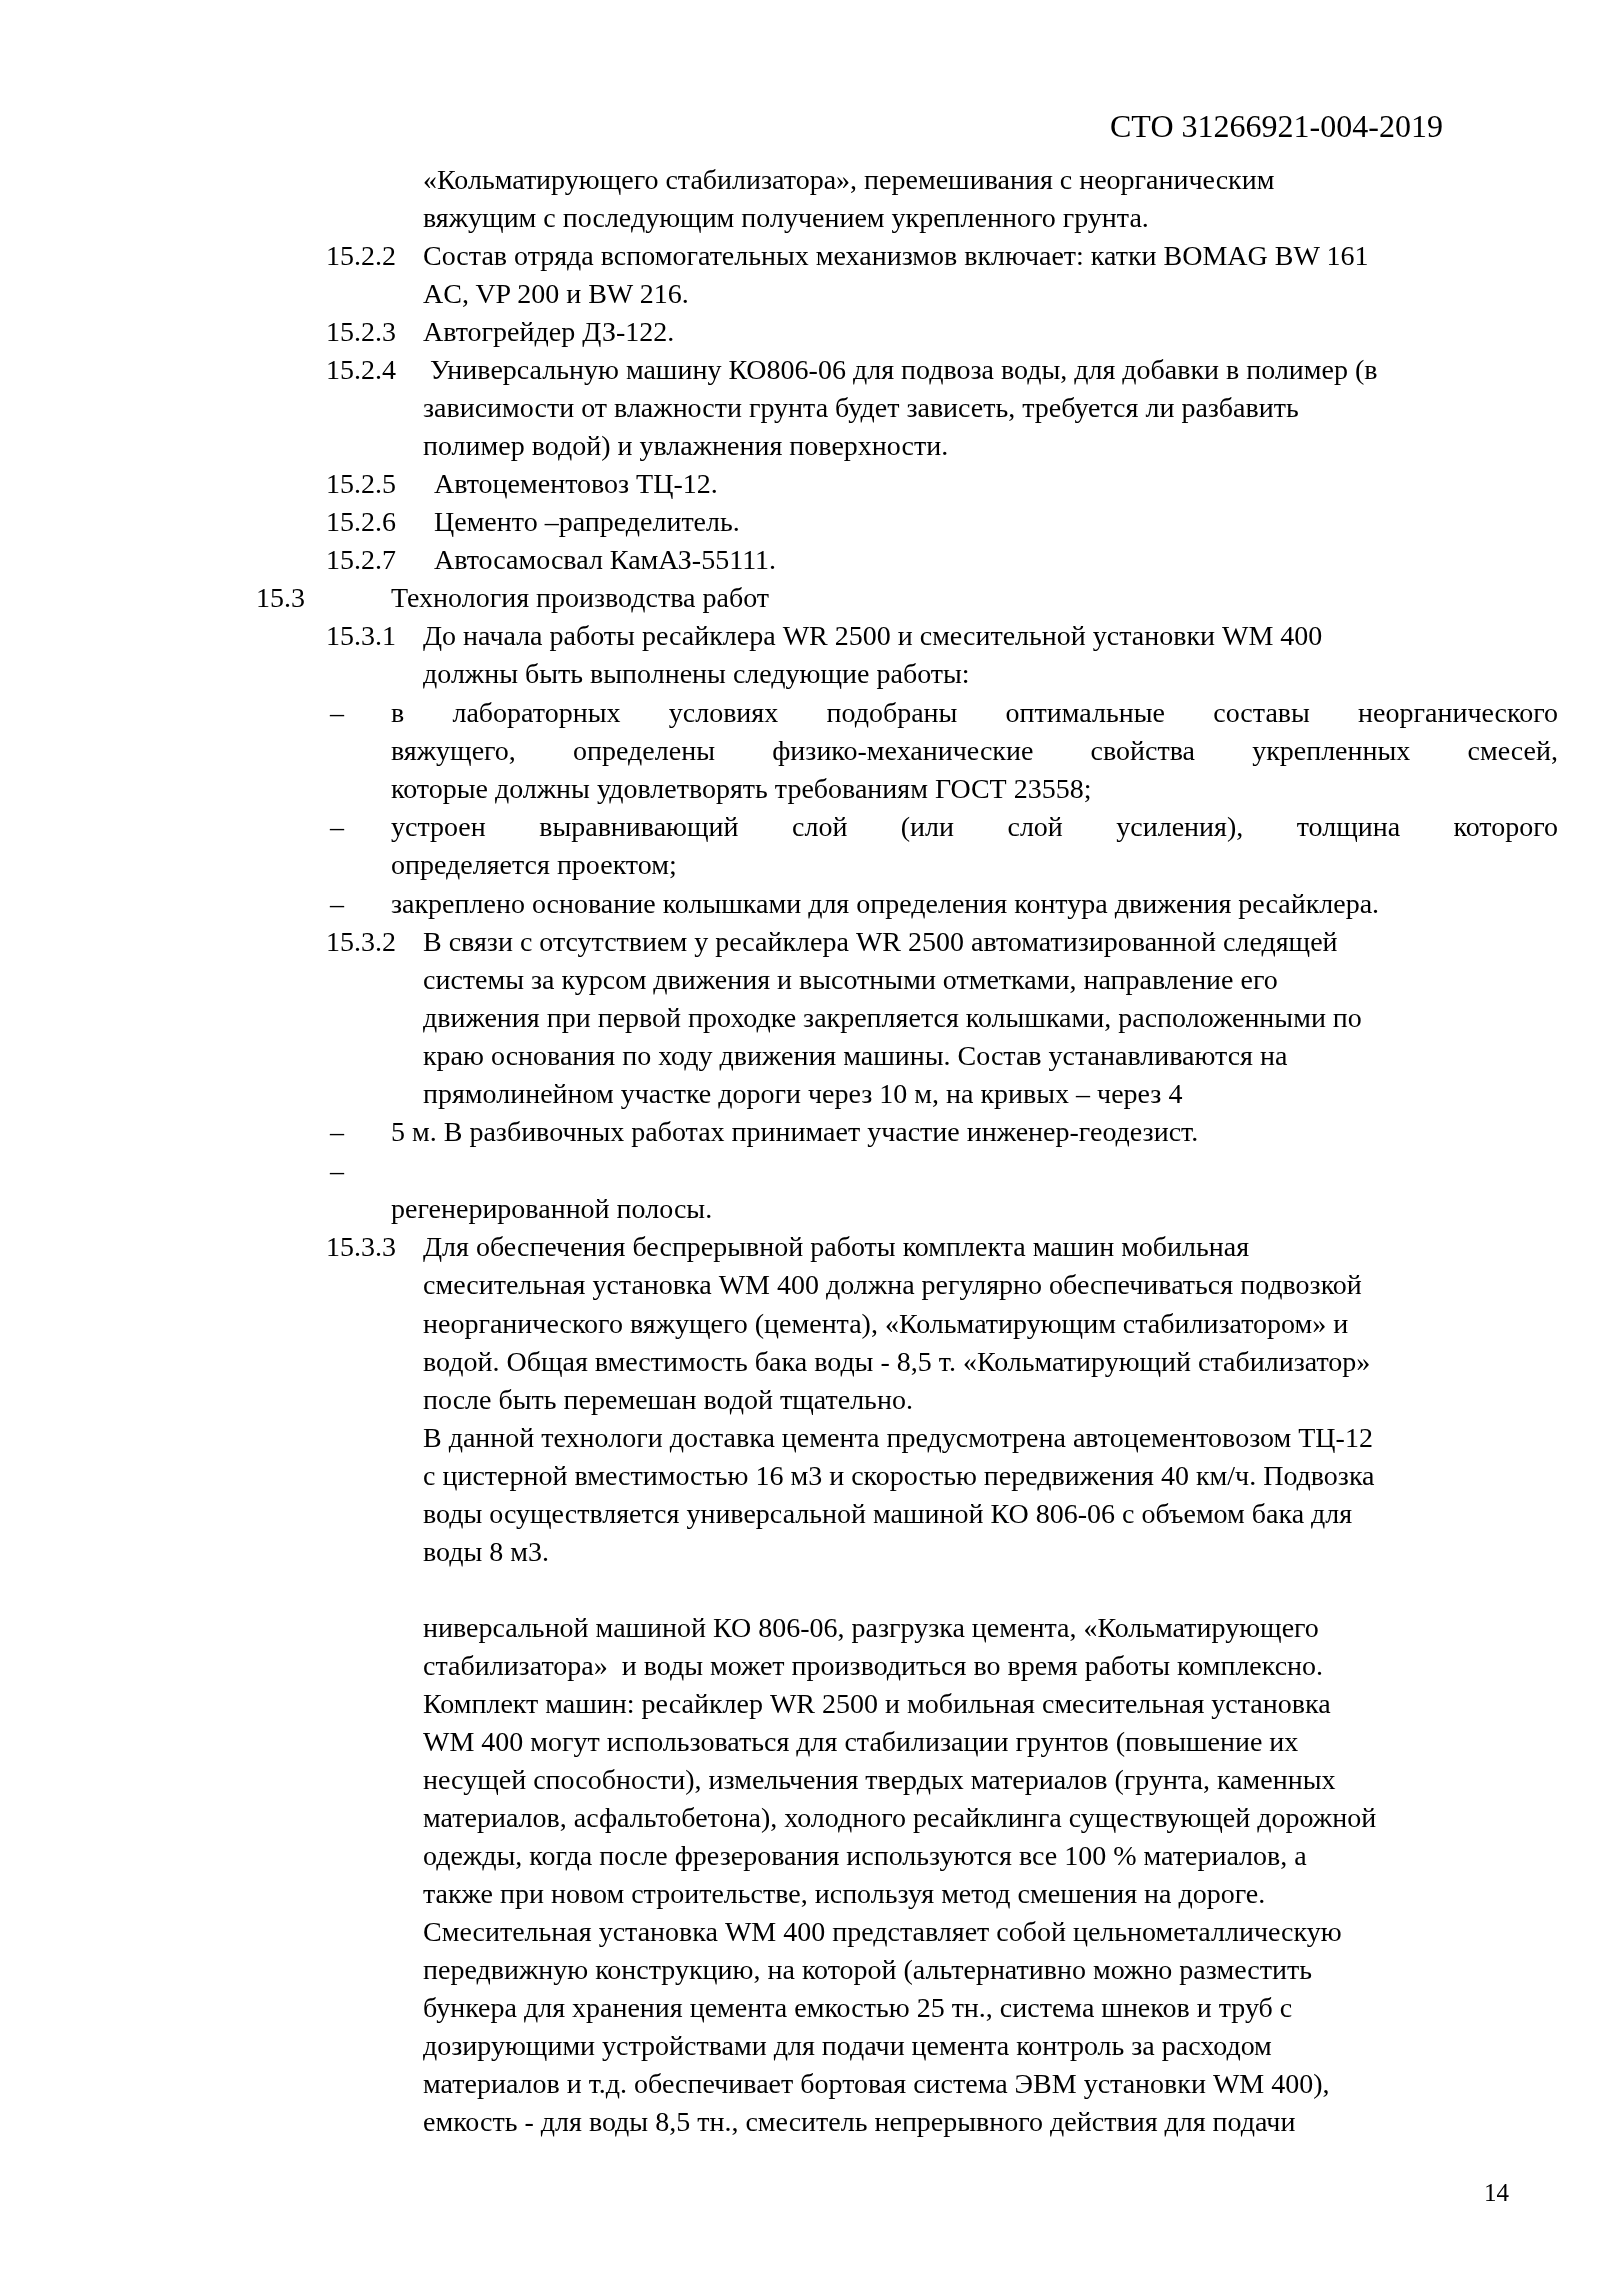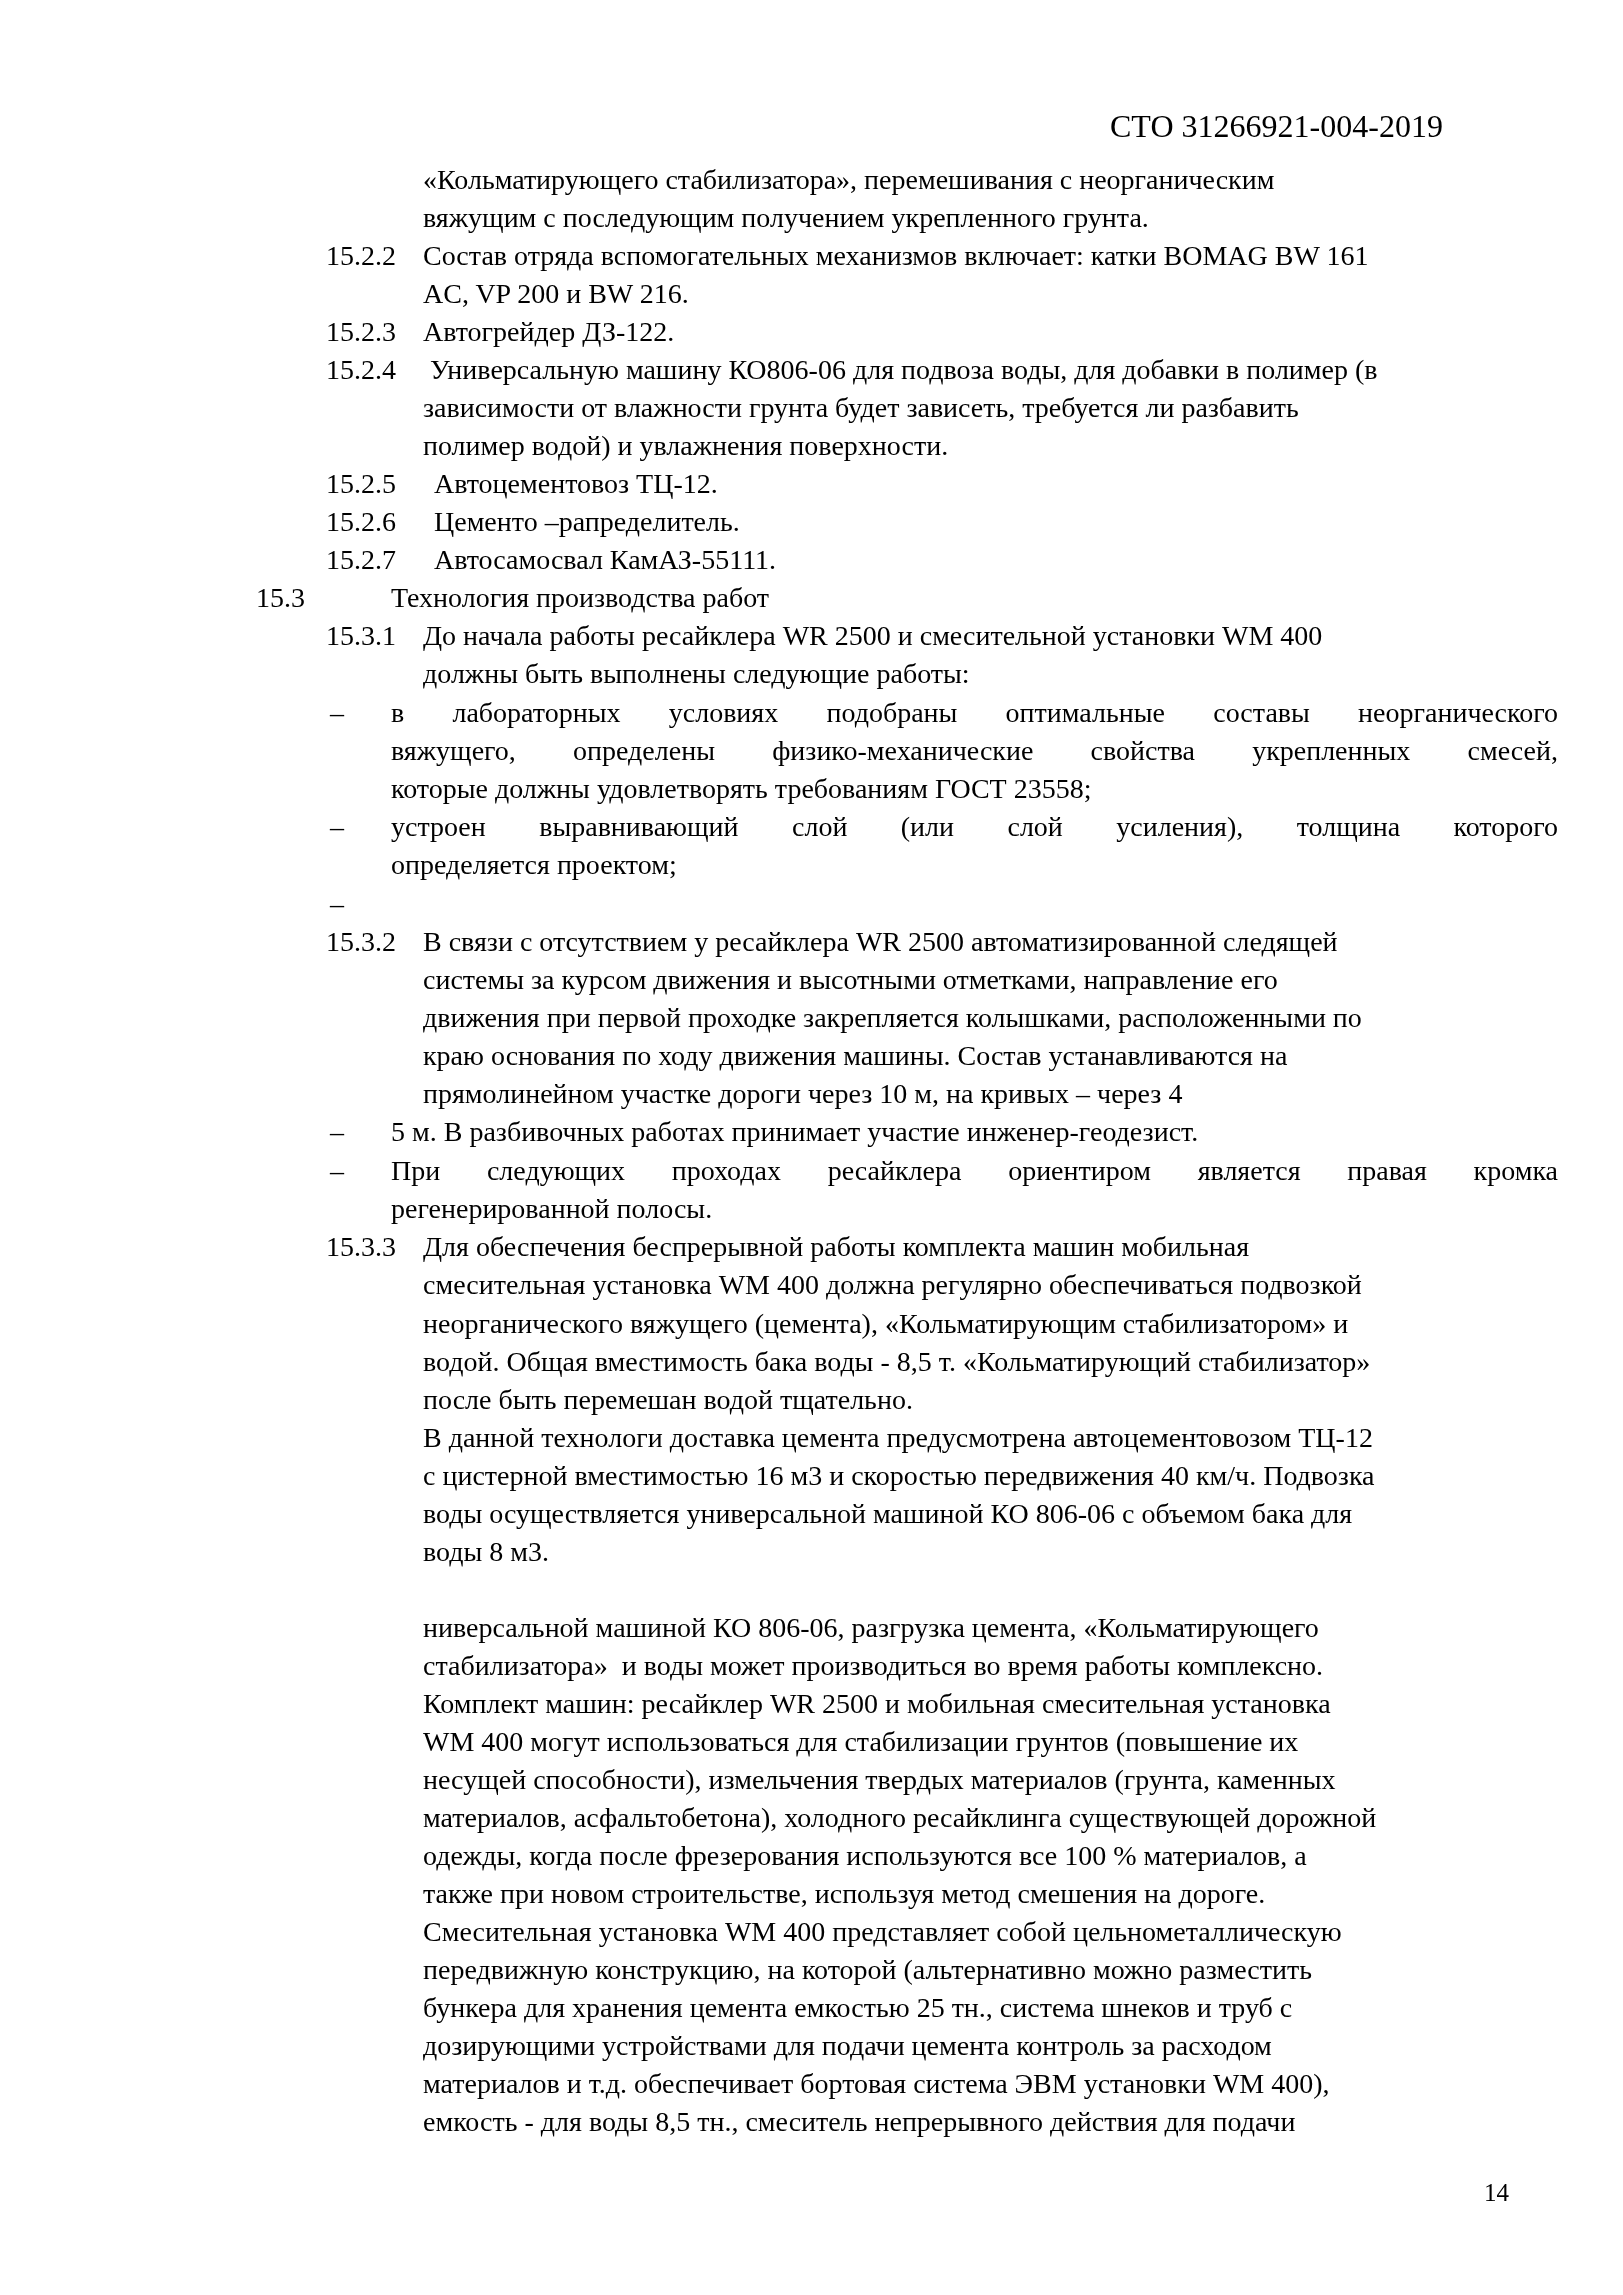--- a/index.html
+++ b/index.html
@@ -53,33 +53,33 @@
   <div class="dash" style="left:330px;top:689px">–</div>
   <div class="ln just" style="left:391px;top:727px;width:1167px">вяжущего, определены физико-механические свойства укрепленных смесей,</div>
   <div class="ln just" style="left:391px;top:689px;width:1167px">в лабораторных условиях подобраны оптимальные составы неорганического</div>
   <div class="ln" style="left:391px;top:765px">которые должны удовлетворять требованиям ГОСТ 23558;</div>
 
   <div class="dash" style="left:330px;top:803px">–</div>
   <div class="ln just" style="left:391px;top:803px;width:1167px">устроен выравнивающий слой (или слой усиления), толщина которого</div>
   <div class="ln" style="left:391px;top:841px">определяется проектом;</div>
 
   <div class="dash" style="left:330px;top:880px">–</div>
+  <div class="ln" style="left:391px;top:880px">закреплено основание колышками для определения контура движения ресайклера.</div>
 
   <div class="num" style="left:326px;top:918px">15.3.2</div>
   <div class="ln" style="left:423px;top:918px">В связи с отсутствием у ресайклера WR 2500 автоматизированной следящей</div>
   <div class="ln" style="left:423px;top:956px">системы за курсом движения и высотными отметками, направление его</div>
   <div class="ln" style="left:423px;top:994px">движения при первой проходке закрепляется колышками, расположенными по</div>
   <div class="ln" style="left:423px;top:1032px">краю основания по ходу движения машины. Состав устанавливаются на</div>
   <div class="ln" style="left:423px;top:1070px">прямолинейном участке дороги через 10 м, на кривых – через 4</div>
 
   <div class="dash" style="left:330px;top:1108px">–</div>
   <div class="ln" style="left:391px;top:1108px">5 м. В разбивочных работах принимает участие инженер-геодезист.</div>
 
   <div class="dash" style="left:330px;top:1147px">–</div>
-  <div class="ln just" style="left:391px;top:1147px;width:1167px">При следующих проходах ресайклера ориентиром является правая кромка</div>
   <div class="ln" style="left:391px;top:1185px">регенерированной полосы.</div>
 
   <div class="num" style="left:326px;top:1223px">15.3.3</div>
   <div class="ln" style="left:423px;top:1223px">Для обеспечения беспрерывной работы комплекта машин мобильная</div>
   <div class="ln" style="left:423px;top:1261px">смесительная установка WM 400 должна регулярно обеспечиваться подвозкой</div>
   <div class="ln" style="left:423px;top:1300px">неорганического вяжущего (цемента), «Кольматирующим стабилизатором» и</div>
   <div class="ln" style="left:423px;top:1338px">водой. Общая вместимость бака воды - 8,5 т. «Кольматирующий стабилизатор»</div>
   <div class="ln" style="left:423px;top:1376px">после быть перемешан водой тщательно.</div>
   <div class="ln" style="left:423px;top:1414px">В данной технологи доставка цемента предусмотрена автоцементовозом ТЦ-12</div>
   <div class="ln" style="left:423px;top:1452px">с цистерной вместимостью 16 м3 и скоростью передвижения 40 км/ч. Подвозка</div>

